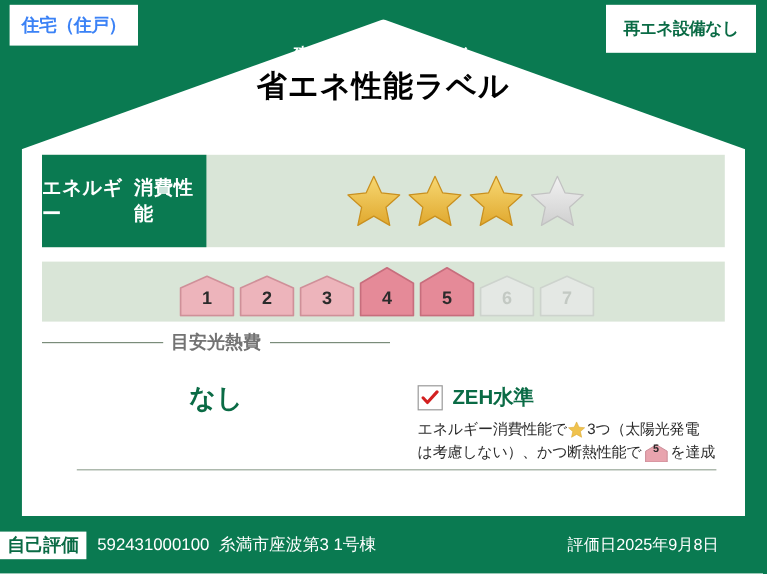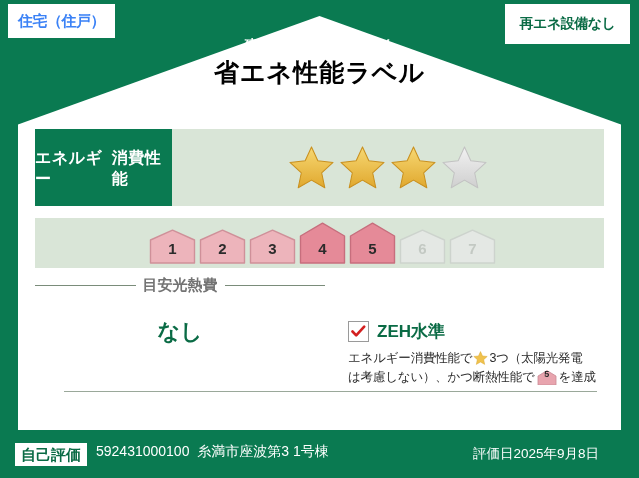--- a/index.html
+++ b/index.html
@@ -150,21 +150,21 @@
   
   .lower-rule {
     position: absolute; left: 46px; right: 24px; top: 262px;
     height: 1px; background: #9aa89a;
   }
   
   .footer {
     position: absolute; left: 0; right: 0; bottom: 0; height: 48px;
     display: flex; align-items: center; z-index: 30;
   }
-  .footer-left { display: flex; gap: 9px; padding-left: 15px; }
+  .footer-left { display: flex; align-items: center; gap: 9px; }
   .self-eval {
     background: #ffffff; color: #0a6b45; font-weight: bold;
     font-size: 15px; padding: 2px 6px; line-height: 19px;
   }
   .footer-id { color: #ffffff; font-size: 14px; letter-spacing: 0px; }
   .footer-right {
     margin-left: auto; padding-right: 40px;
     color: #ffffff; font-size: 13.5px;
   }
 </style>

